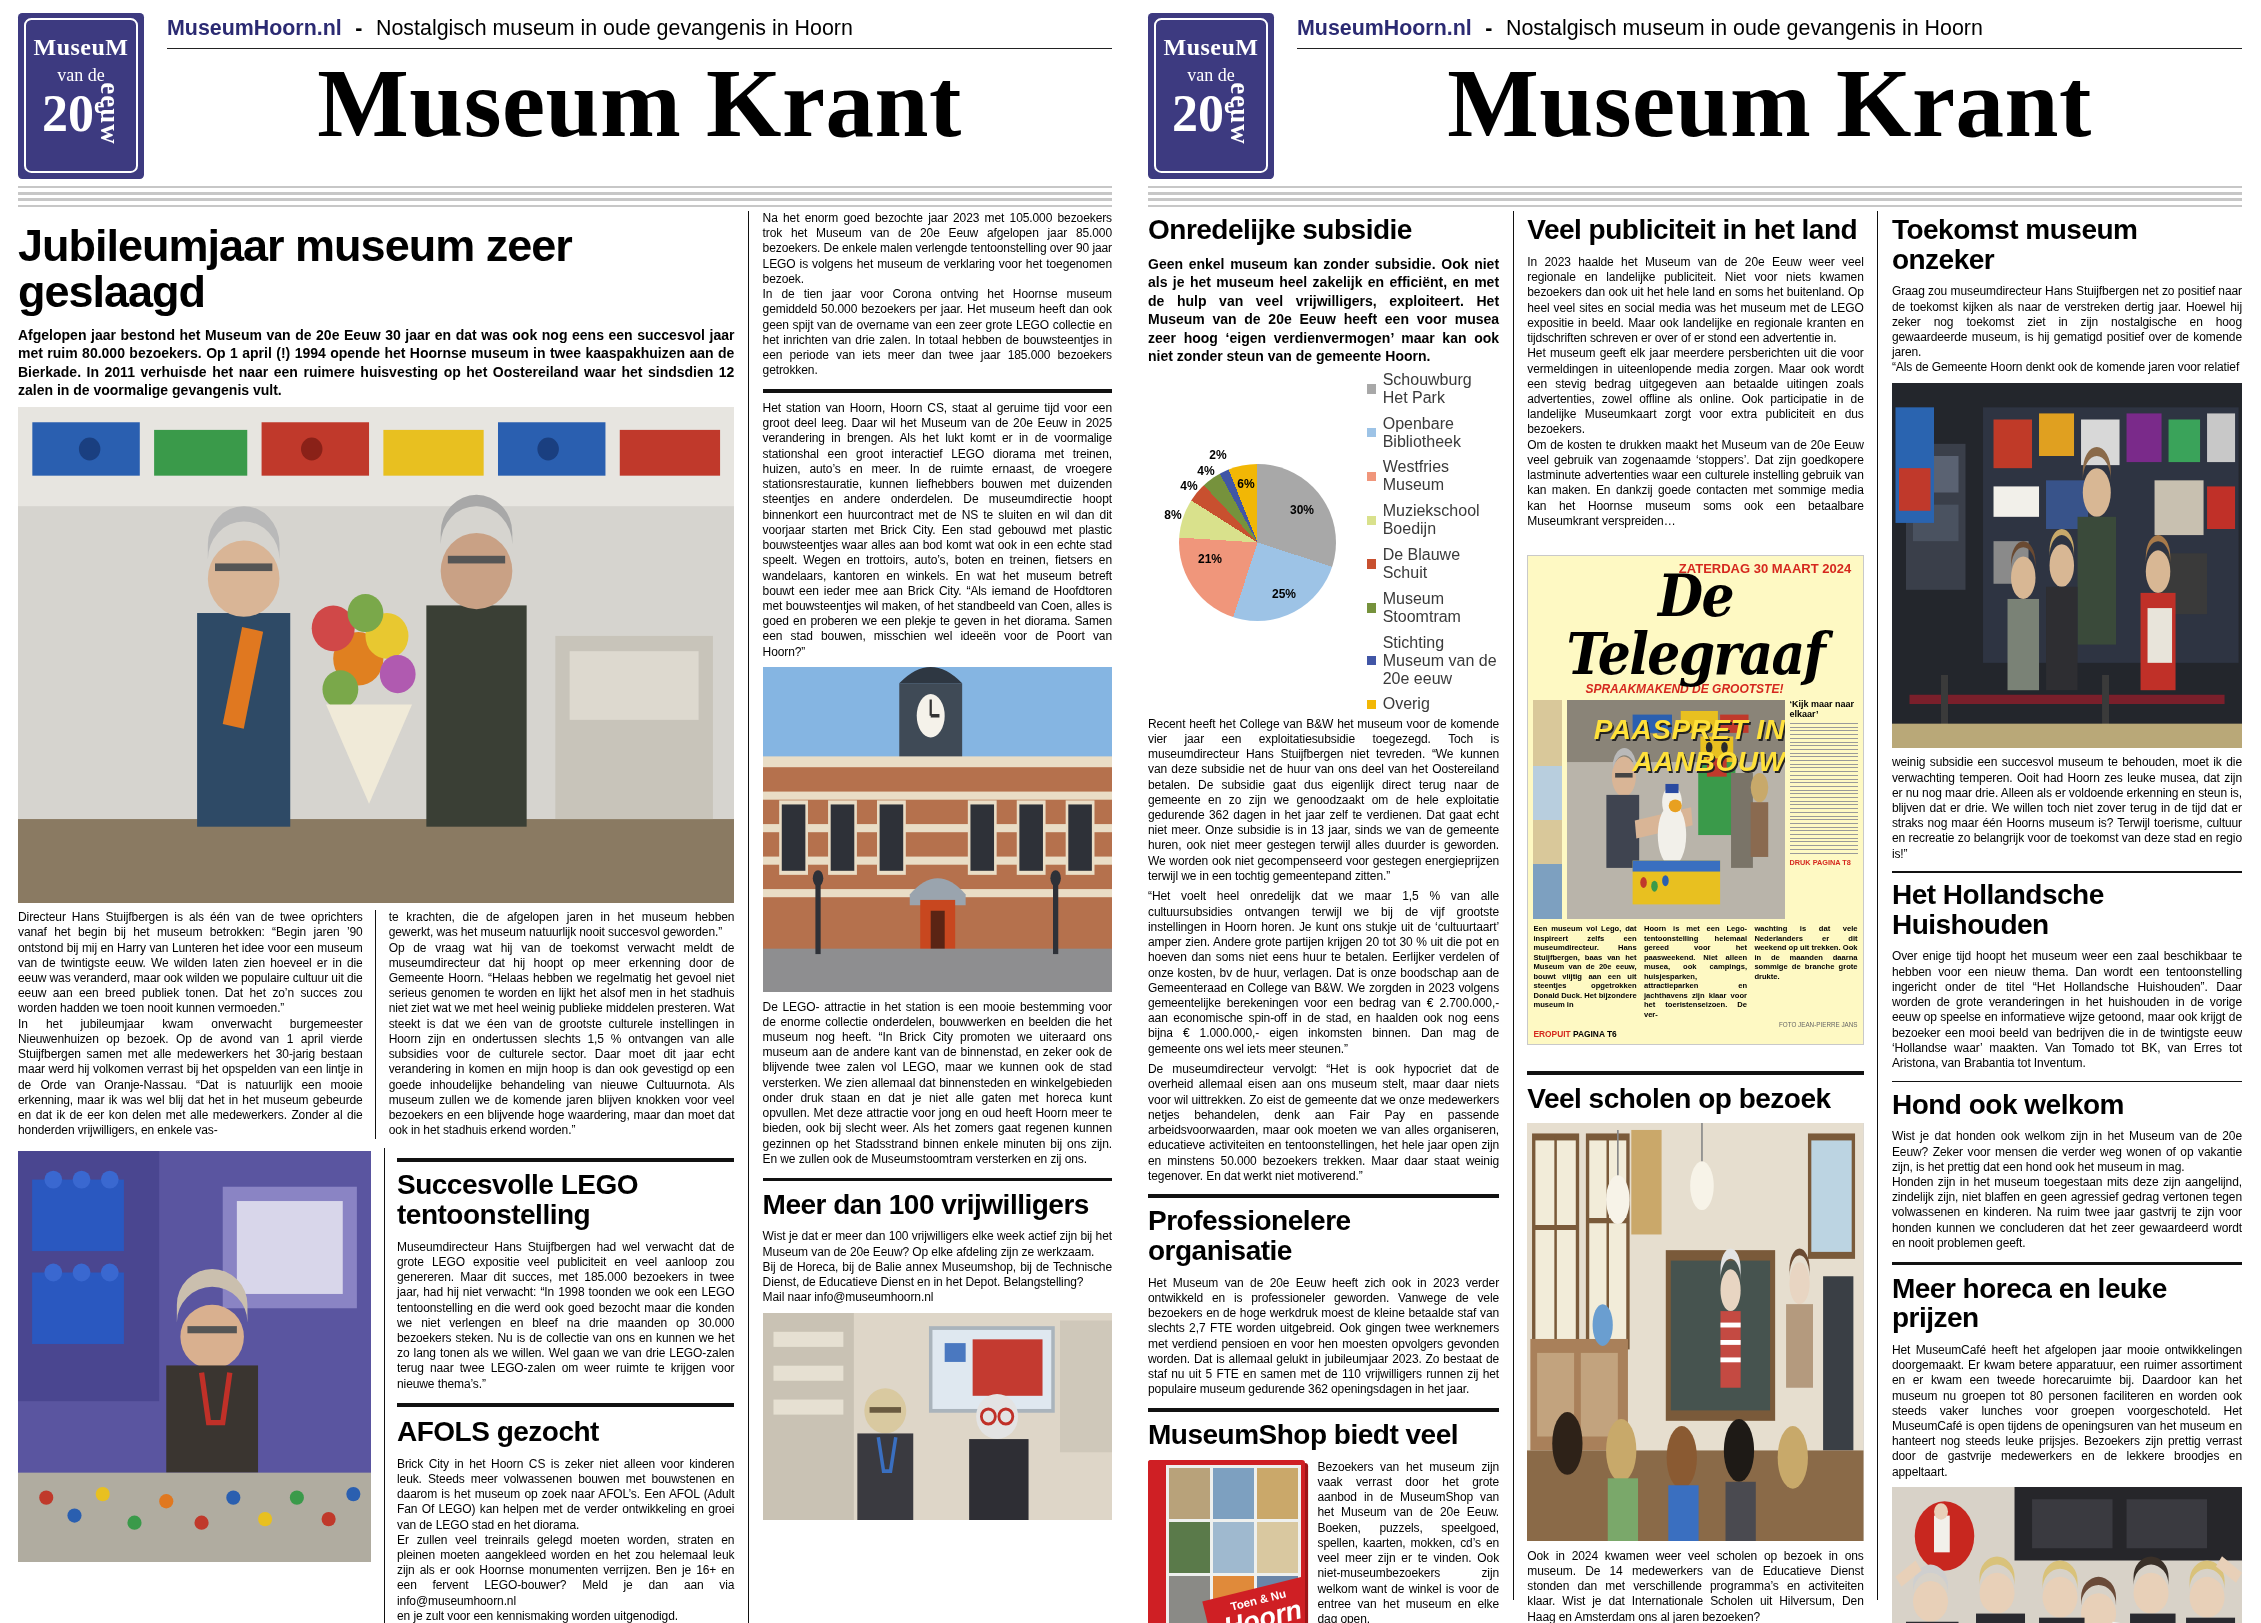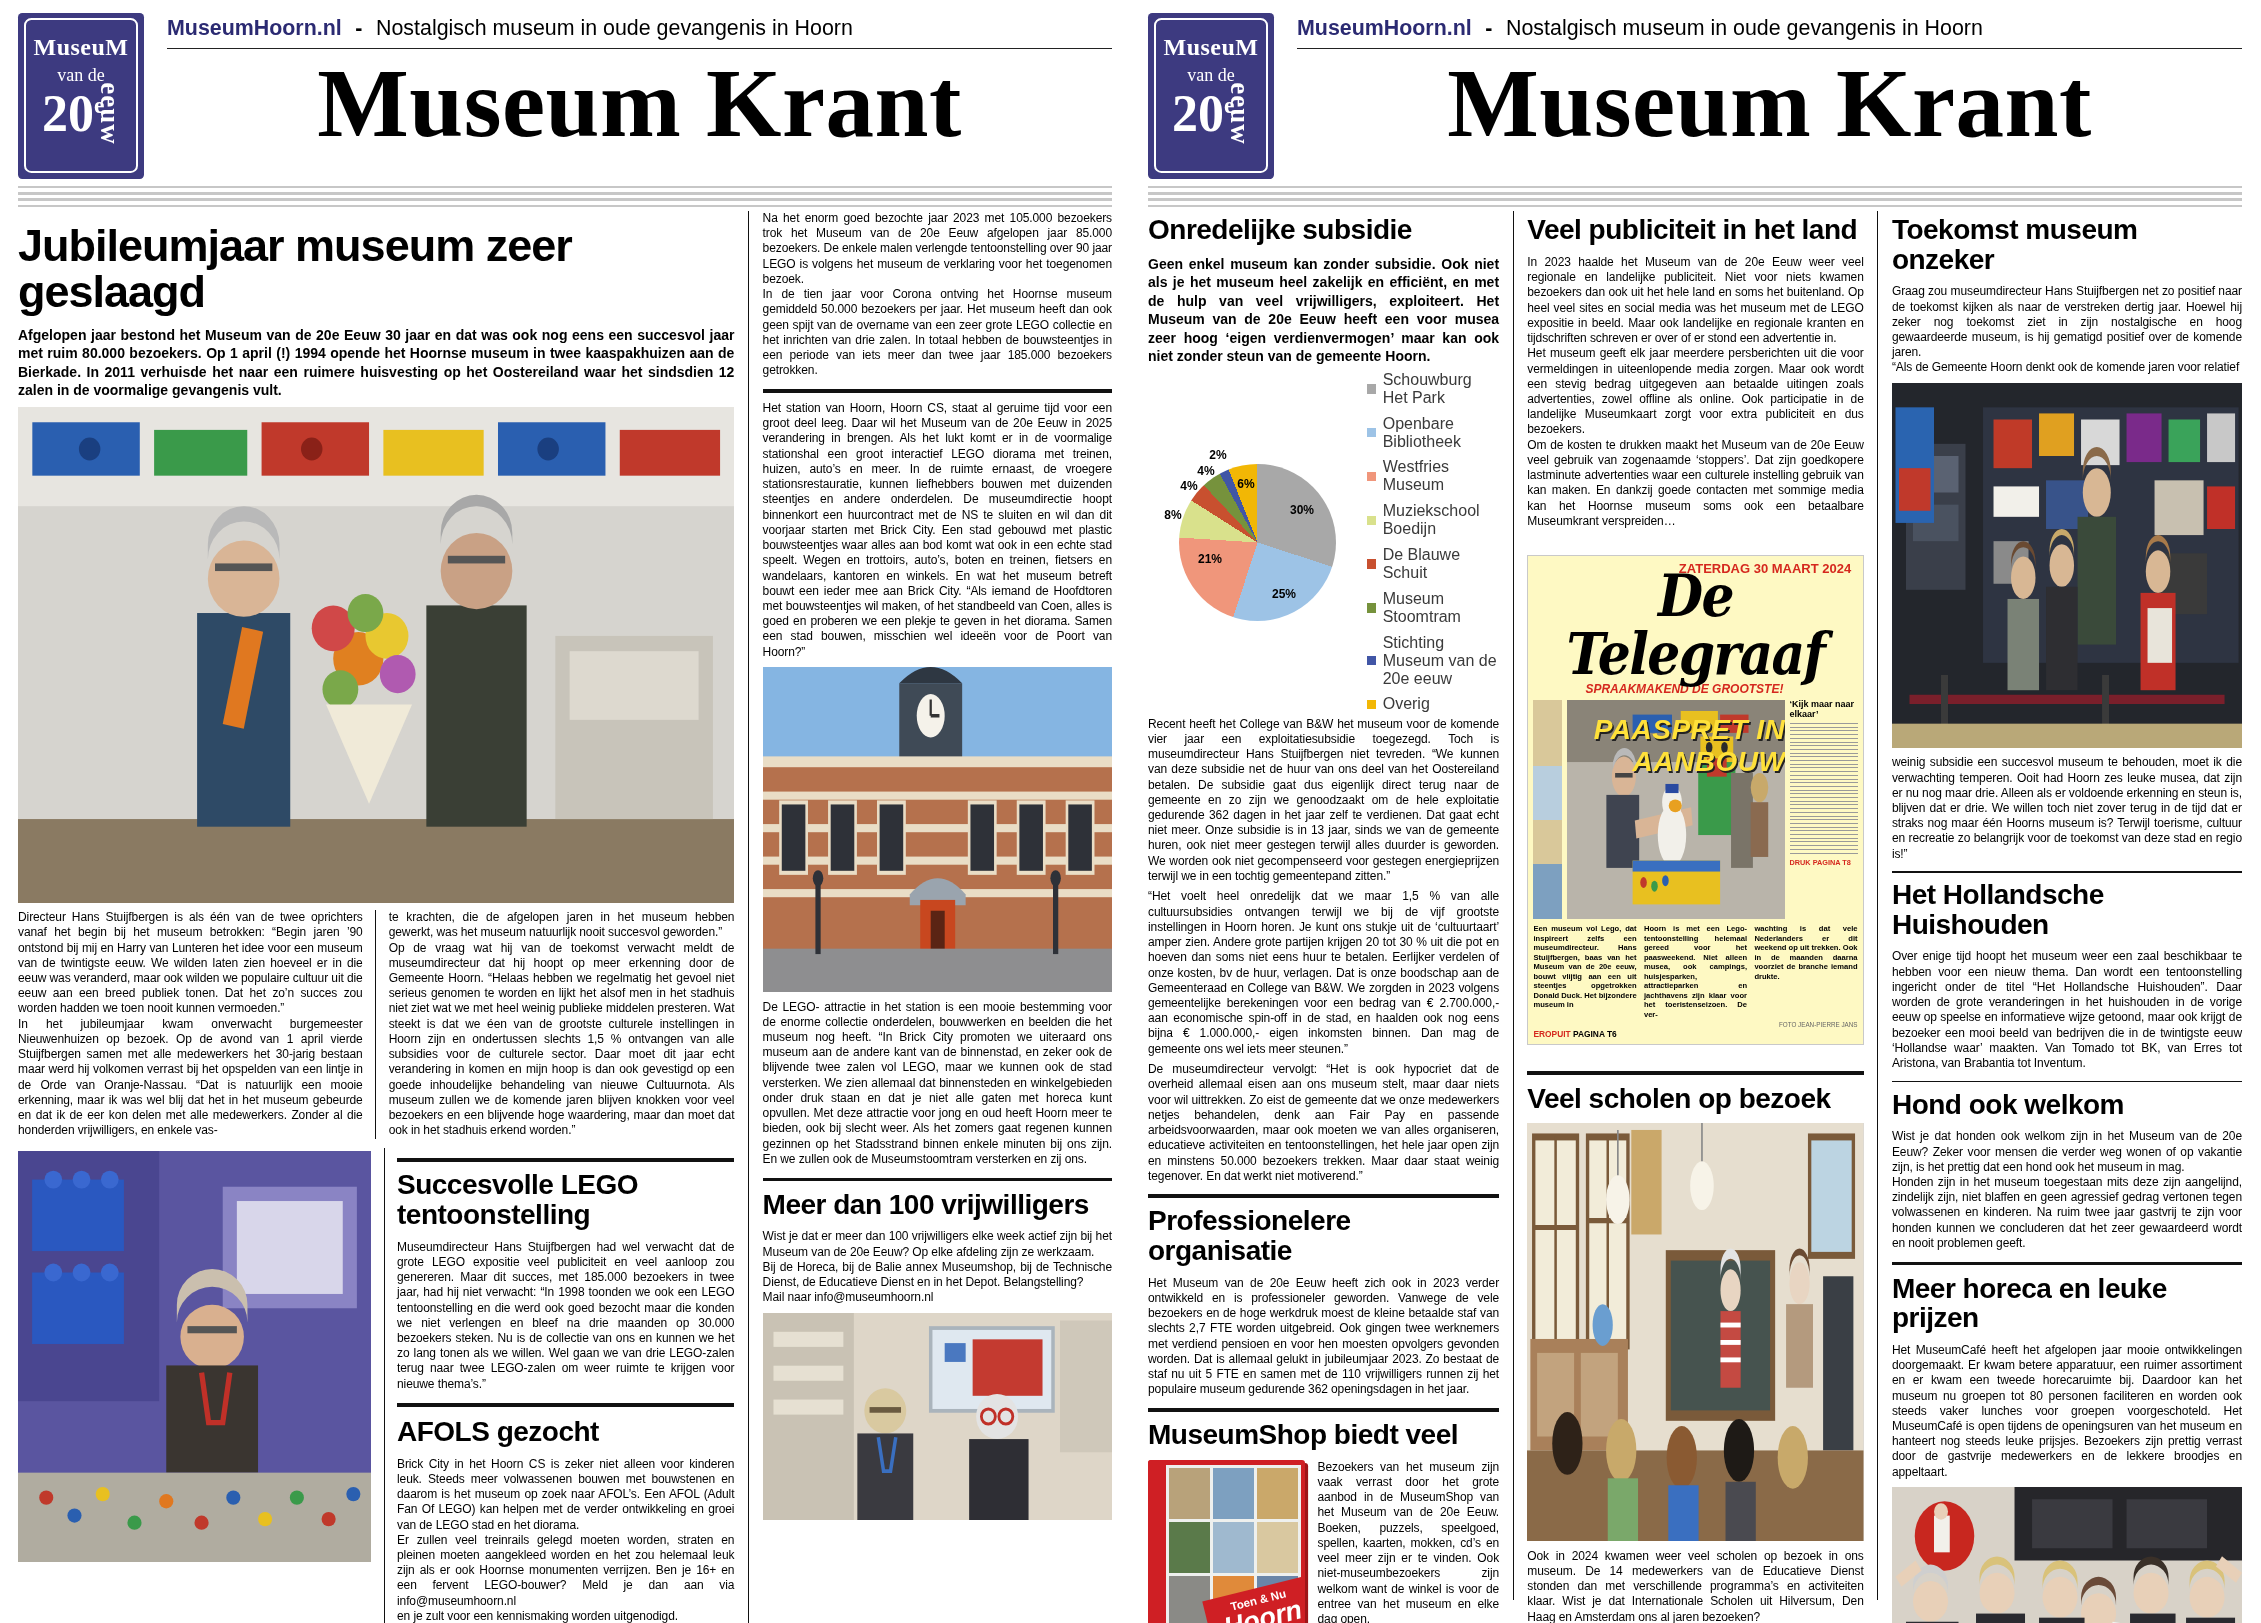--- a/index.html
+++ b/index.html
@@ -481,21 +481,21 @@
             </div>
             <div class="tg-side">
               <div class="tg-side-h">‘Kijk maar naar elkaar’</div>
               <div class="tg-fake"></div>
               <div class="tg-druk">DRUK PAGINA T8</div>
             </div>
           </div>
           <div class="tg-cols">
             <p>Een museum vol Lego, dat inspireert zelfs een museumdirecteur. Hans Stuijfbergen, baas van het Museum van de 20e eeuw, bouwt vlijtig aan een uit steentjes opgetrokken Donald Duck. Het bijzondere museum in</p>
             <p>Hoorn is met een Lego-tentoonstelling helemaal gereed voor het paasweekend. Niet alleen musea, ook campings, huisjesparken, attractieparken en jachthavens zijn klaar voor het toeristenseizoen. De ver-</p>
-            <p>wachting is dat vele Nederlanders er dit weekend op uit trekken. Ook in de maanden daarna voorziet de branche iemand drukte.</p>
+            <p>wachting is dat vele Nederlanders er dit weekend op uit trekken. Ook in de maanden daarna sommige de branche grote drukte.</p>
           </div>
           <div class="tg-credit">FOTO JEAN-PIERRE JANS</div>
           <div class="tg-bottom">
             <span class="red">EROPUIT</span>
             <span>PAGINA T6</span>
           </div>
         </div>
 
         <div class="rule"></div>
         <h3>Veel scholen op bezoek</h3>

